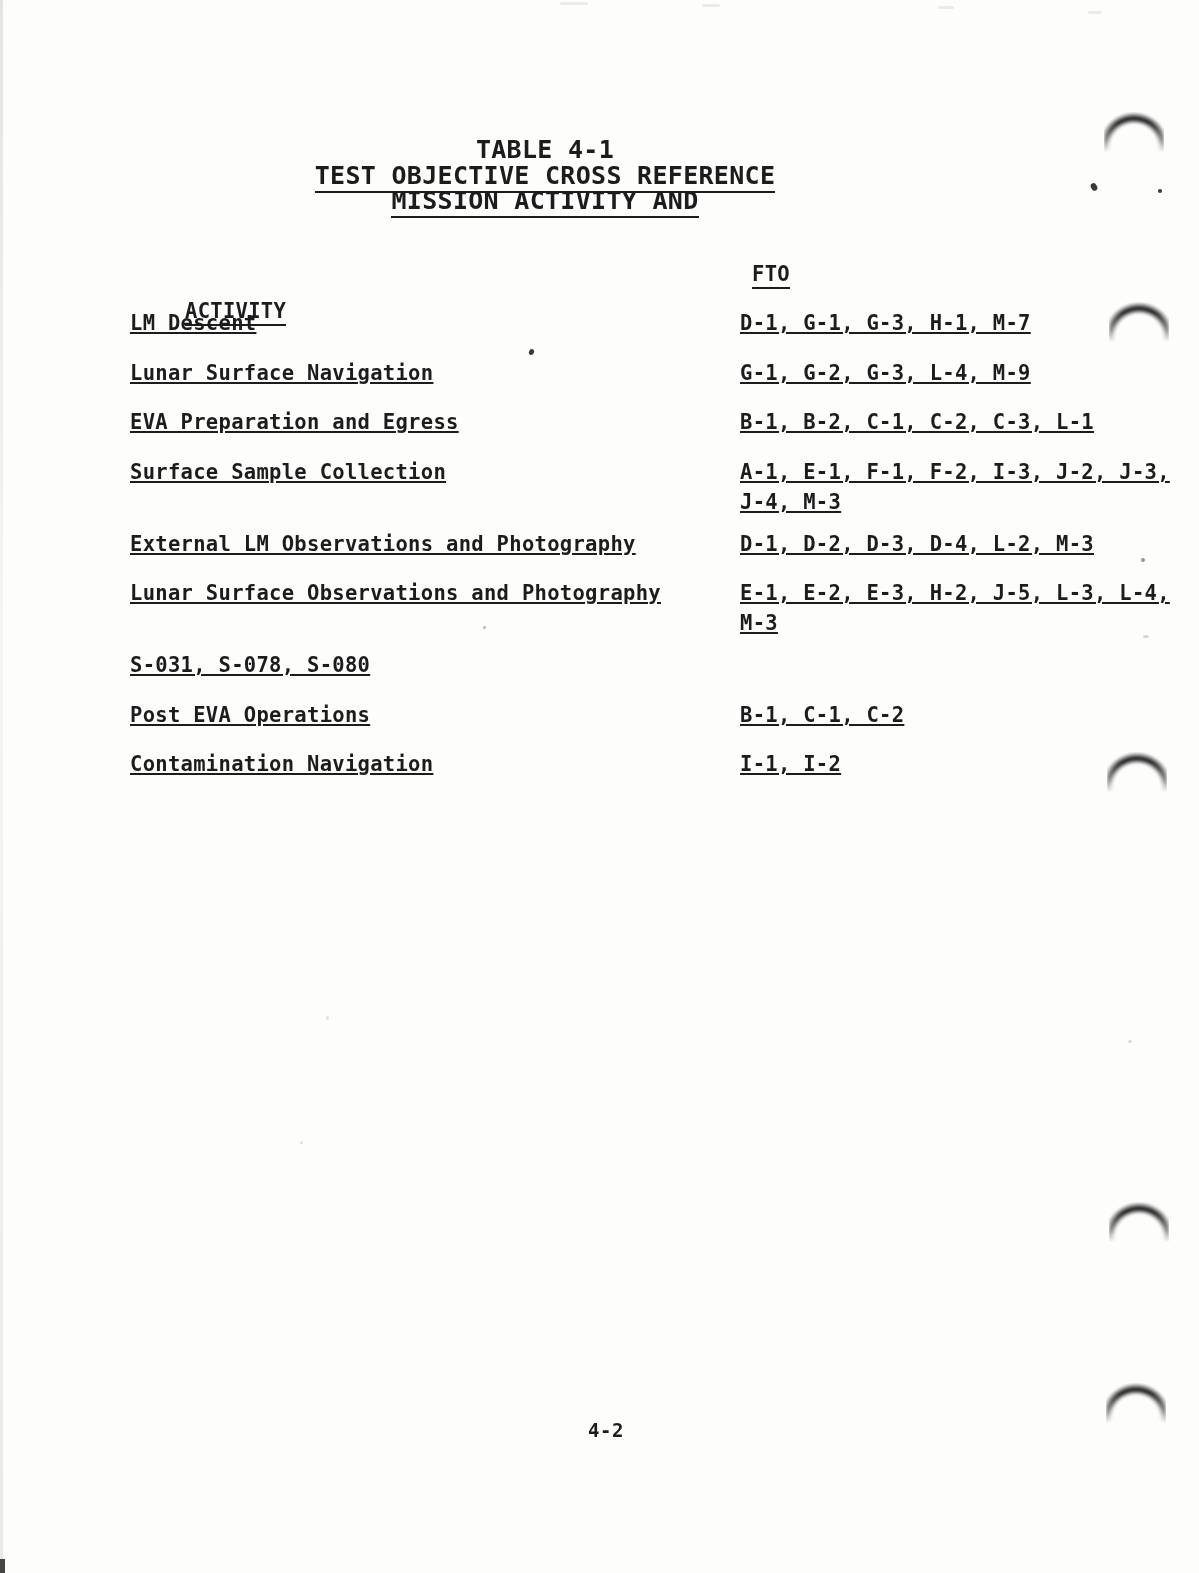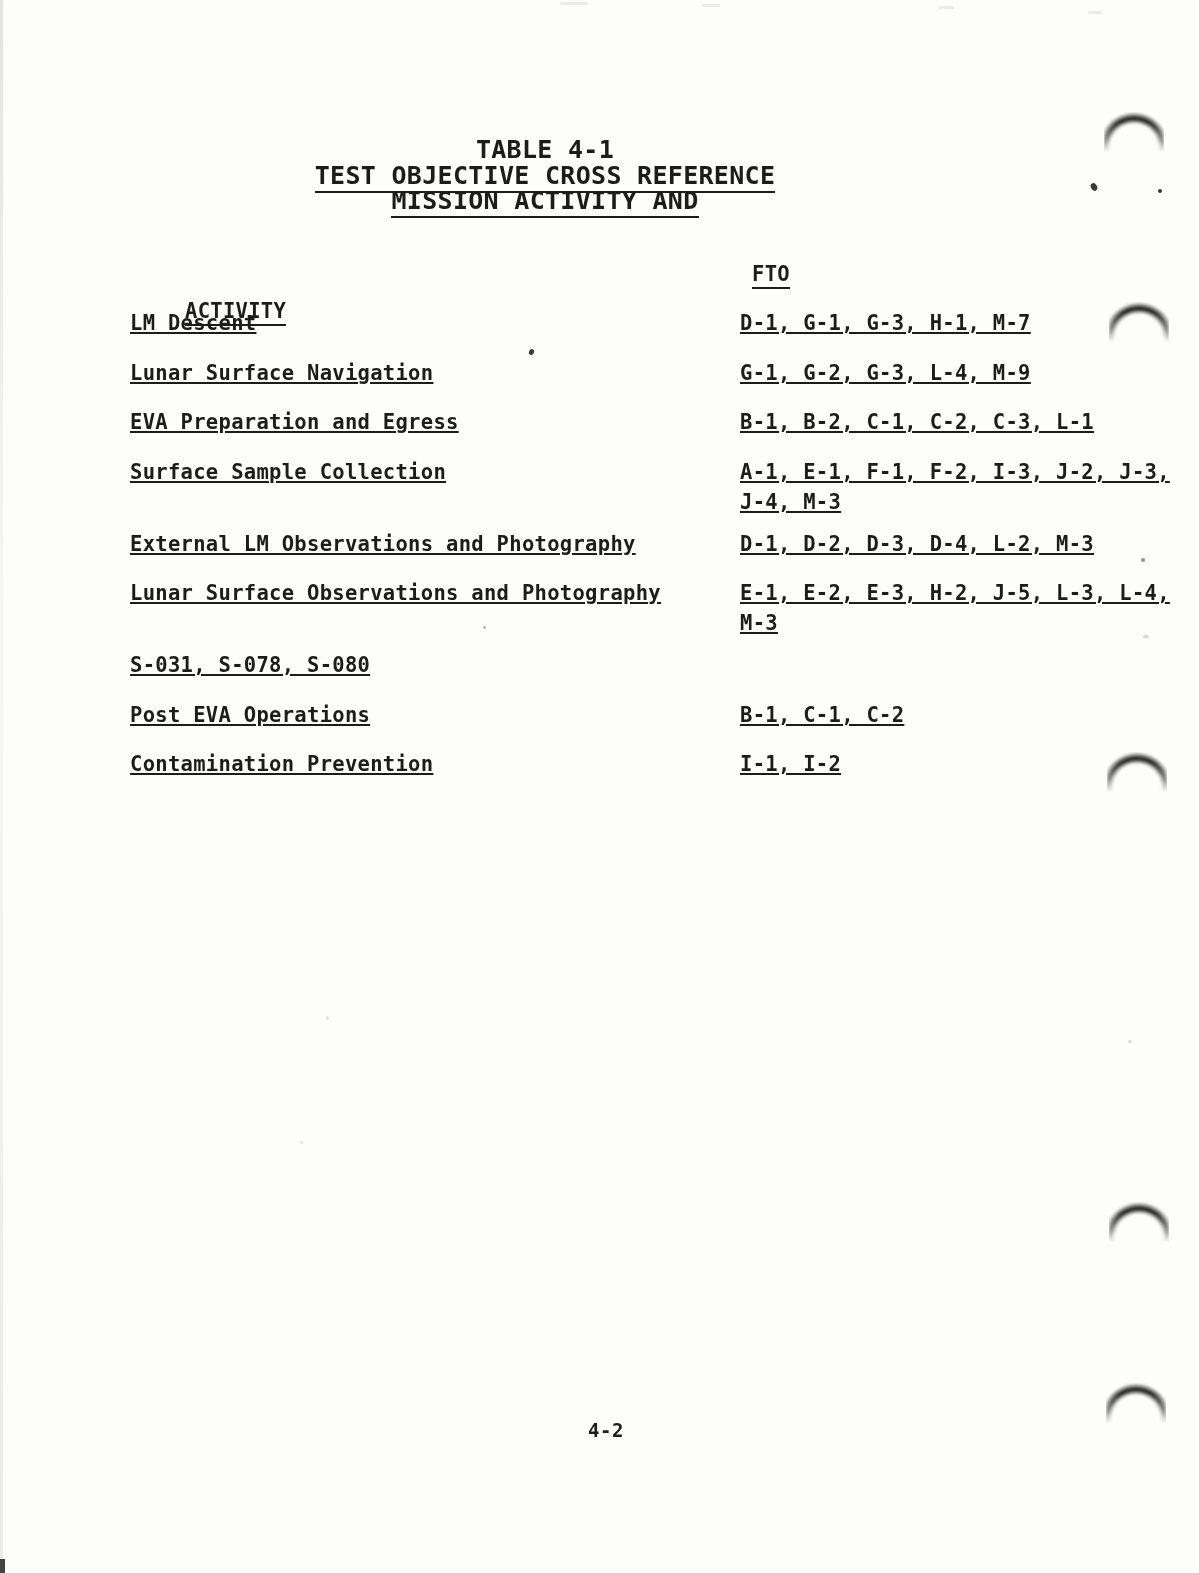--- a/index.html
+++ b/index.html
@@ -156,21 +156,21 @@
       <div class="row">
         <div class="fto-cell">S-031, S-078, S-080</div>
       </div>
 
       <div class="row">
         <div class="activity-cell">Post EVA Operations</div>
         <div class="fto-cell">B-1, C-1, C-2</div>
       </div>
 
       <div class="row">
-        <div class="activity-cell">Contamination Prevention</div>
+        <div class="activity-cell">Contamination Navigation</div>
         <div class="fto-cell">I-1, I-2</div>
       </div>
     </div>
 
   <div class="page-number">4-2</div>
 
   <div class="hole h1"></div>
   <div class="hole h2"></div>
   <div class="hole h3"></div>
   <div class="hole h4"></div>

